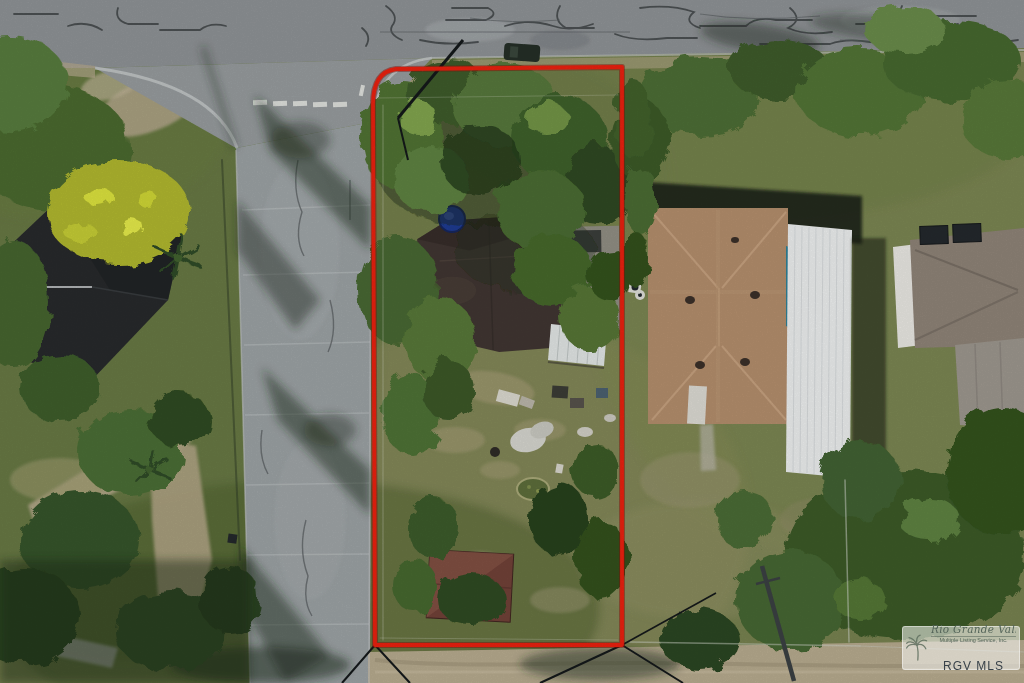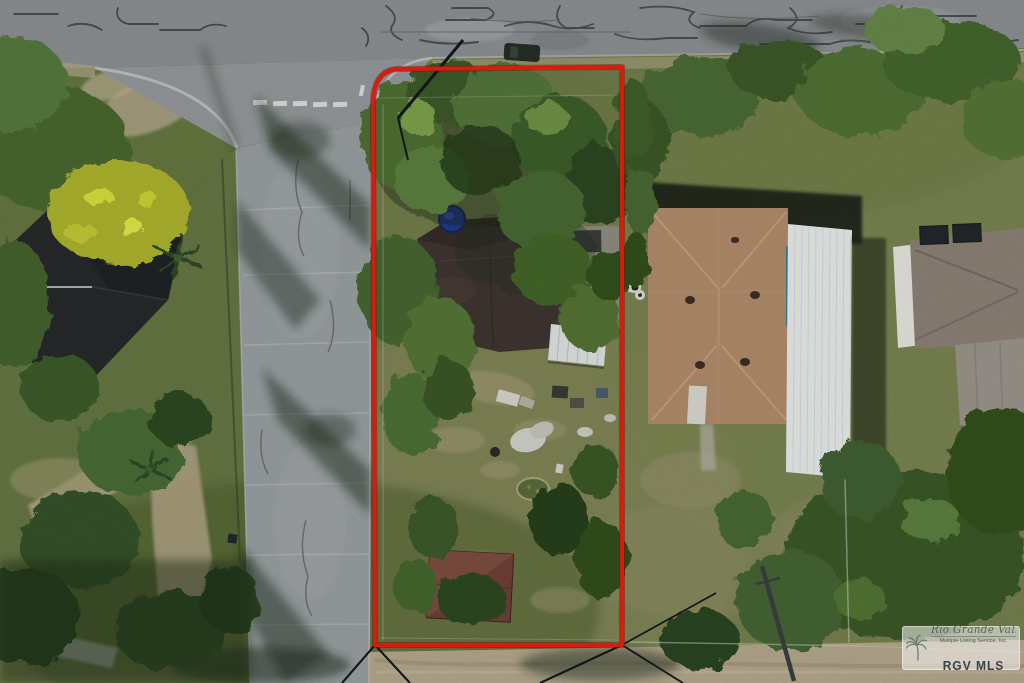--- a/index.html
+++ b/index.html
@@ -10,21 +10,21 @@
   .watermark{position:absolute;left:902px;top:626px;width:118px;height:44px;
     background:rgba(250,250,247,0.55);border:1px solid rgba(255,255,255,0.45);
     border-radius:3px;display:flex;align-items:center;padding:1px 3px 1px 2px;
     box-sizing:border-box;gap:2px;}
   .wm-palm{flex:0 0 24px;height:36px;opacity:.85;}
   .wm-text{flex:1;text-align:center;line-height:1;color:#55655a;overflow:hidden;}
   .wm-script{font-family:"DejaVu Serif",serif;font-style:italic;font-size:10.5px;
     letter-spacing:.3px;white-space:nowrap;}
   .wm-sub{font-size:5.5px;margin-top:1px;padding:1px 0;white-space:nowrap;
     border-top:1px solid rgba(85,101,90,.55);}
-  .wm-abbr{font-size:12px;font-weight:bold;color:#39424a;letter-spacing:1px;
+  .wm-abbr{font-size:12px;font-weight:normal;color:#39424a;letter-spacing:1px;
     margin-top:16px;white-space:nowrap;}
 </style>
 </head>
 <body>
 
 <div class="stage">
 <svg class="scene" width="1024" height="683" viewBox="0 0 1024 683">
   <defs>
     <filter id="soft" x="-30%" y="-30%" width="160%" height="160%">
       <feGaussianBlur stdDeviation="4"></feGaussianBlur>

